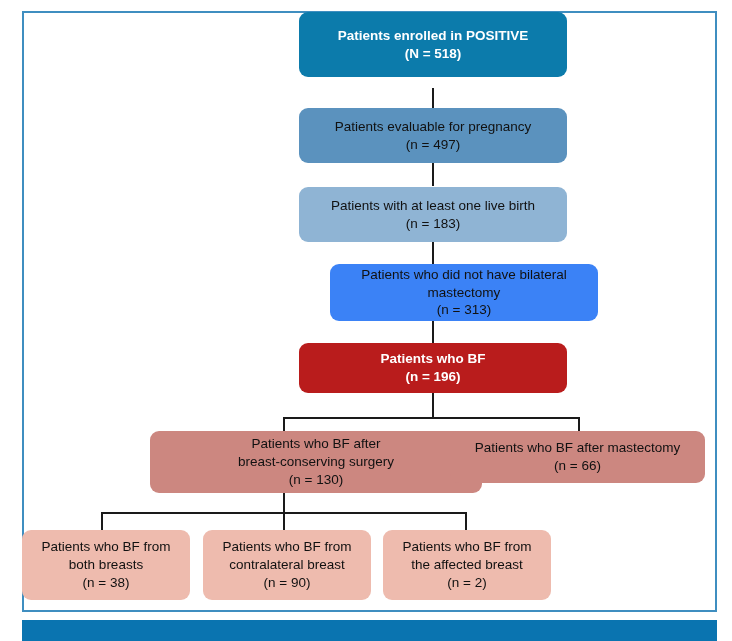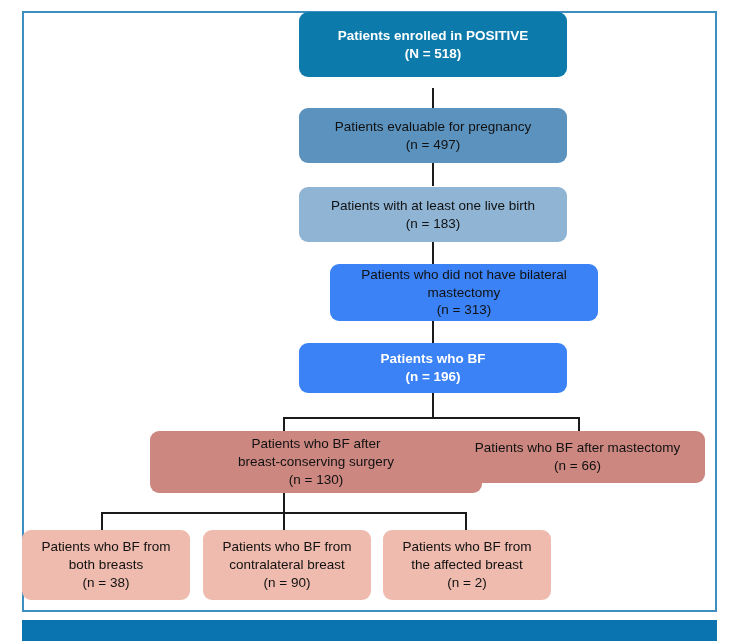--- a/index.html
+++ b/index.html
@@ -115,21 +115,21 @@
     <span class="node-text">Patients with at least one live birth
 (n = 183)</span>
   </div>
 
   <div class="node" style="left:299px; top:264px; width:268px; height:57px; background:#3b82f6;margin-left:31px;">
     <span class="node-text">Patients who did not have bilateral
 mastectomy
 (n = 313)</span>
   </div>
 
-  <div class="node bold light-text" style="left:299px; top:343px; width:268px; height:50px; background:#3b82f6;">
+  <div class="node bold light-text" style="left:299px; top:343px; width:268px; height:50px; background:#b91c1c;">
     <span class="node-text">Patients who BF
 (n = 196)</span>
   </div>
 
   <div class="node" style="left:150px; top:431px; width:332px; height:62px; background:#cc8780;">
     <span class="node-text">Patients who BF after
 breast-conserving surgery
 (n = 130)</span>
   </div>
 

